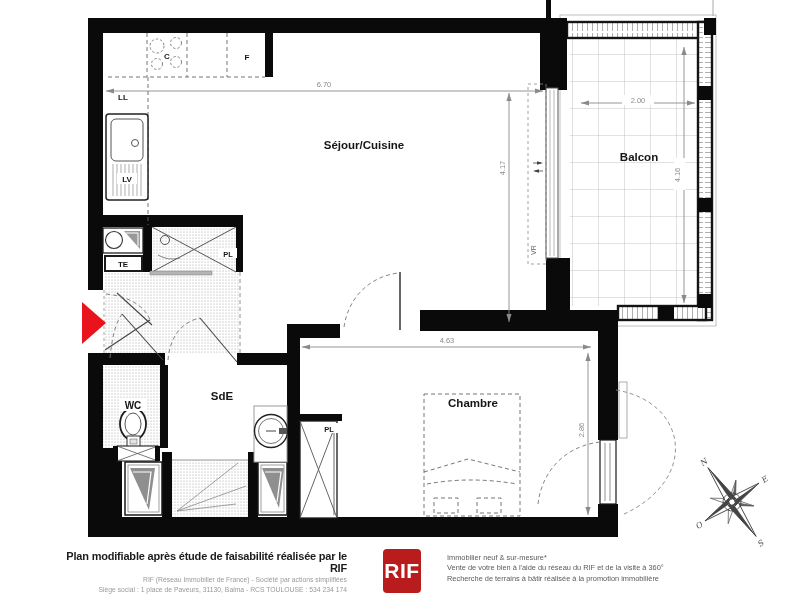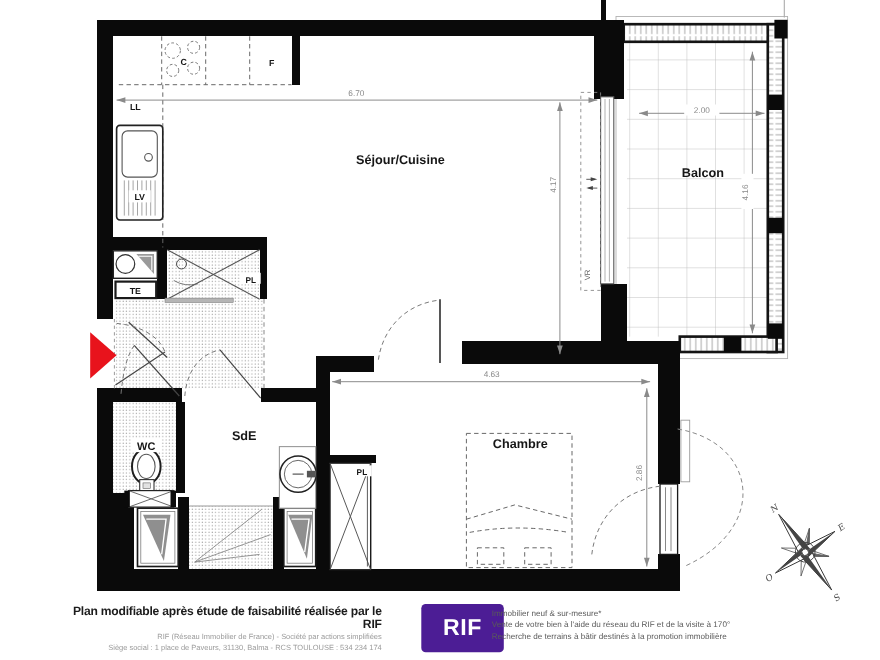--- a/index.html
+++ b/index.html
@@ -12,21 +12,21 @@
   .lbl-sm{font:bold 8px "Liberation Sans",sans-serif;fill:#161616;}
   .lbl-xs{font:bold 7.5px "Liberation Sans",sans-serif;fill:#161616;}
   .dimtxt{font:7.5px "Liberation Sans",sans-serif;fill:#8a8a8a;}
   .vrtxt{font:7px "Liberation Sans",sans-serif;fill:#666;}
   .cletter{font:italic 8px "DejaVu Serif",serif;fill:#4a4a4a;}
   .mid{text-anchor:middle;}
   
   .footer-left{position:absolute;left:40px;top:550px;width:307px;text-align:right;}
   .footer-title{font-size:11px;font-weight:bold;color:#1c1c1c;letter-spacing:-0.2px;margin-left:12px;}
   .footer-sub{font-size:6.8px;color:#9a9a9a;line-height:9px;margin-top:1px;}
-  .rif-logo{position:absolute;left:383px;top:549px;width:75px;height:44px;background:#4c1d95;
+  .rif-logo{position:absolute;left:383px;top:549px;width:38px;height:44px;background:#b91c1c;
             border-radius:4px;color:#ffffff;font-weight:bold;font-size:21px;
             display:flex;align-items:center;justify-content:center;letter-spacing:0.5px;}
   .footer-services{position:absolute;left:447px;top:553px;font-size:7.4px;color:#5a5a5a;line-height:10.4px;}
 </style>
 </head>
 <body>
 
 <div class="stage">
 
 <svg width="800" height="600" viewBox="0 0 800 600">
@@ -341,18 +341,18 @@
 
 <div>
   <div class="footer-left">
     <div class="footer-title">Plan modifiable après étude de faisabilité réalisée par le RIF</div>
     <div class="footer-sub">RIF (Réseau Immobilier de France) - Société par actions simplifiées</div>
     <div class="footer-sub">Siège social : 1 place de Paveurs, 31130, Balma - RCS TOULOUSE : 534 234 174</div>
   </div>
   <div class="rif-logo">RIF</div>
   <div class="footer-services">
     <div>Immobilier neuf &amp; sur-mesure*</div>
-    <div>Vente de votre bien à l'aide du réseau du RIF et de la visite à 170°</div>
-    <div>Recherche de terrains à bâtir destinés à la promotion immobilière</div>
+    <div>Vente de votre bien à l'aide du réseau du RIF et de la visite à 360°</div>
+    <div>Recherche de terrains à bâtir réalisée à la promotion immobilière</div>
   </div>
 </div>
 
 </div>
 
 </body></html>

